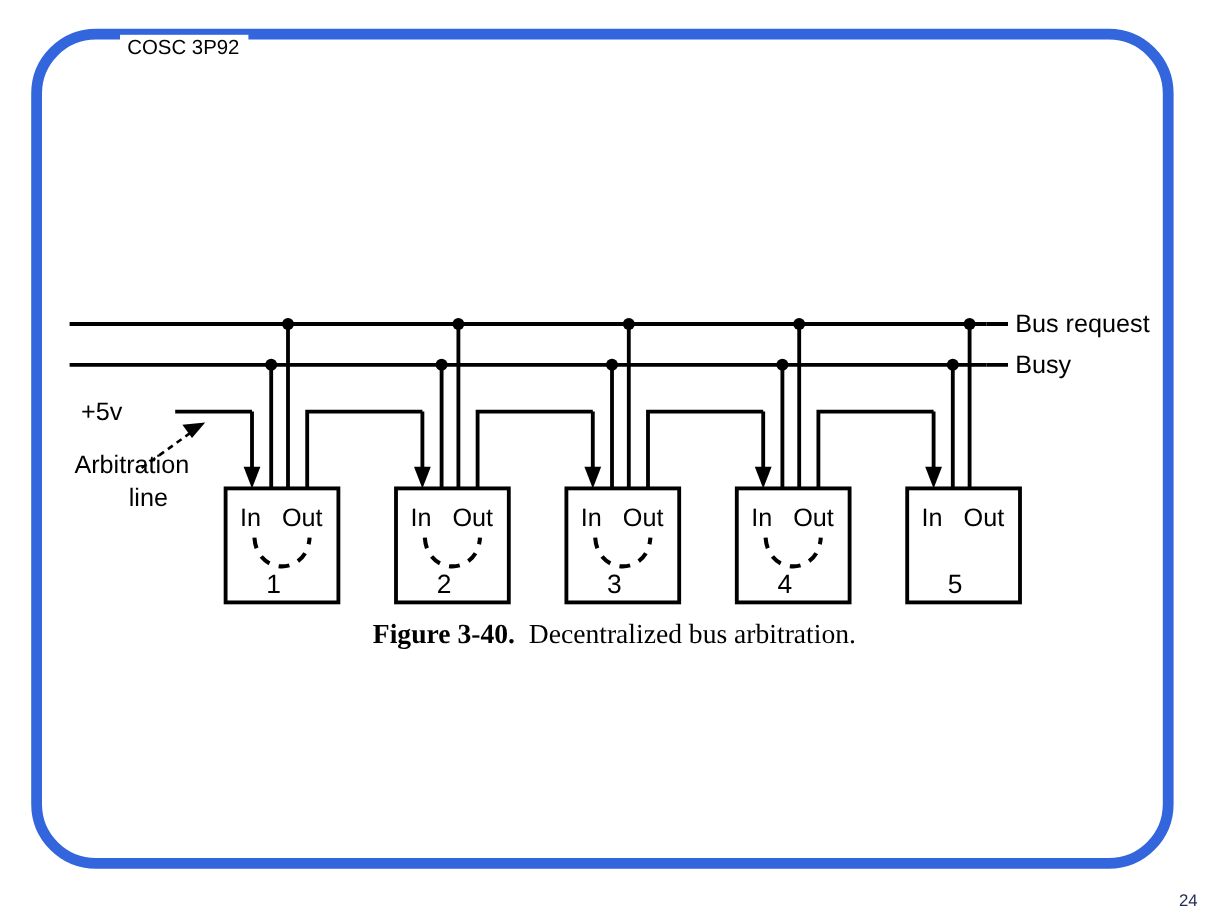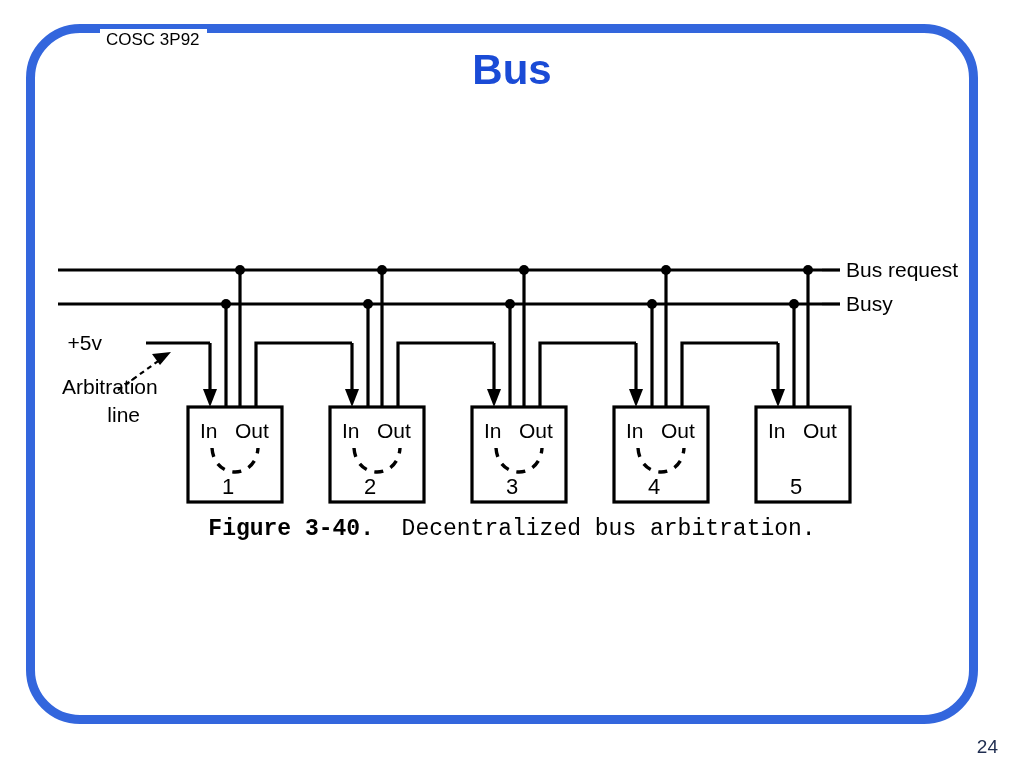--- a/index.html
+++ b/index.html
@@ -59,33 +59,33 @@
     top: 242px;
     width: 944px;
     height: 320px;
   }
   #figure-caption {
     position: absolute;
     left: 0;
     top: 516px;
     width: 1024px;
     text-align: center;
-    font-family: Liberation Mono, monospace;
+    font-family: Liberation Serif, serif;
     font-size: 23px;
     color: #000000;
     white-space: nowrap;
   }
   #figure-caption .cap-bold {
     font-weight: bold;
   }
   #page-number {
     position: absolute;
     right: 26px;
     bottom: 10px;
-    font-size: 19px;
+    font-size: 14px;
     color: #1F2D50;
     font-family: "Liberation Sans", sans-serif;
   }
   svg { display: block; }
   .wire { stroke: #000000; stroke-width: 3.2; fill: none; stroke-linecap: butt; }
   .wire-thin { stroke: #000000; stroke-width: 2.2; fill: none; }
   .bus-line { stroke: #000000; stroke-width: 3.2; fill: none; }
   .dev-box { fill: #ffffff; stroke: #000000; stroke-width: 3.2; }
   .arc-dash { stroke: #000000; stroke-width: 3.4; fill: none; stroke-dasharray: 9 8; stroke-linecap: butt; }
   .dot { fill: #000000; }
@@ -96,21 +96,20 @@
 </style>
 </head>
 <body>
 
 <div id="slide">
 
   <div id="frame"></div>
 
   <div id="header-label">COSC 3P92</div>
 
-  <div id="slide-title">Bus</div>
 
   <div id="figure-area">
     <svg id="diagram-svg" width="944" height="320" viewBox="0 0 944 320">
 
       <line class="bus-line" x1="18" y1="28" x2="782" y2="28"></line>
       <line class="bus-line" x1="18" y1="62" x2="782" y2="62"></line>
 
       <line class="bus-line" x1="782" y1="28" x2="800" y2="28"></line>
       <line class="bus-line" x1="782" y1="62" x2="800" y2="62"></line>
 

